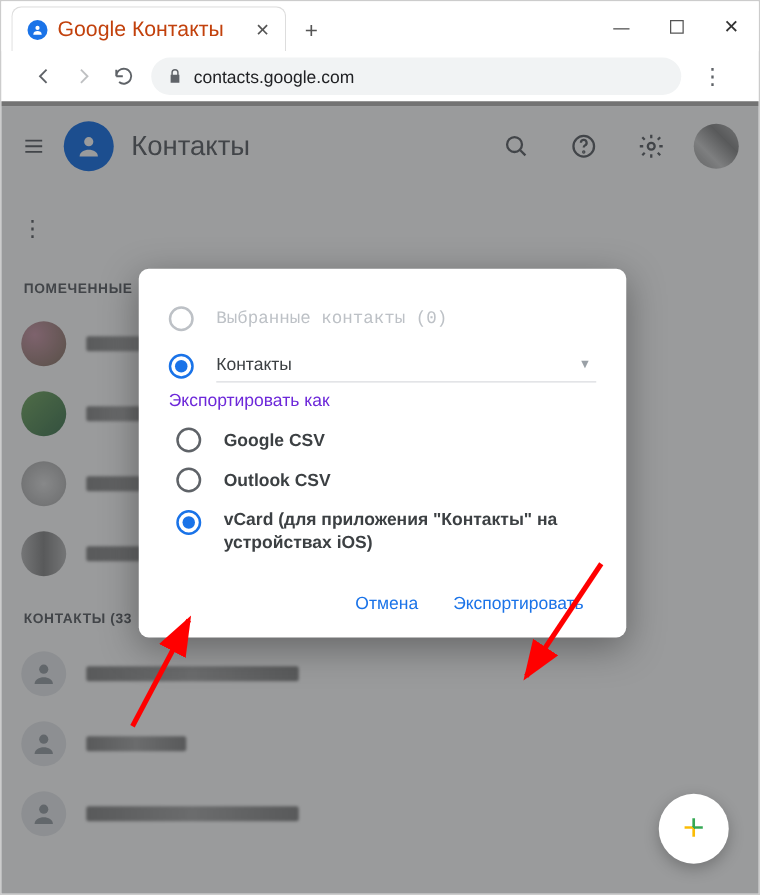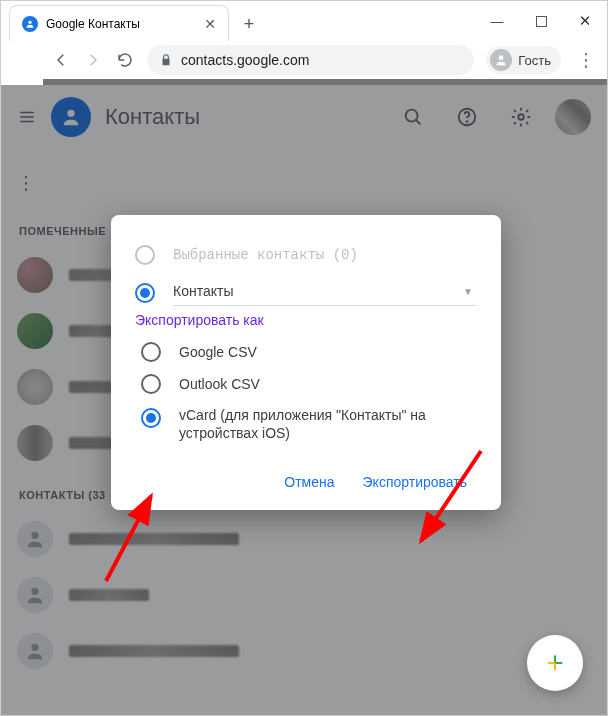--- a/index.html
+++ b/index.html
@@ -3,31 +3,31 @@
 <meta charset="utf-8">
 <style>
   * { box-sizing: border-box; margin: 0; padding: 0; font-family: Arial, Roboto, sans-serif; }
   body { width: 608px; height: 716px; background: #fff; overflow: hidden; position: relative; border: 1px solid #ccc; }
 
   
   .titlebar { height: 40px; background: #fff; display: flex; align-items: stretch; border-bottom: 0; }
   .tab { display:flex; align-items:center; gap:8px; padding: 0 12px; background:#fff; border-radius: 8px 8px 0 0; height:36px; margin-top:4px; margin-left:8px; width: 220px; position:relative; border:1px solid #ddd; border-bottom:none;}
   .tab .favicon { width:16px; height:16px; border-radius:50%; background:#1a73e8; display:flex; align-items:center; justify-content:center;}
   .tab .favicon svg { width:10px; height:10px; fill:#fff;}
-  .tab .tab-title { font-size:12px; color:#000000; flex:1; white-space:nowrap; overflow:hidden; text-overflow:ellipsis;}
+  .tab .tab-title { font-size:17px; color:#c2410c; flex:1; white-space:nowrap; overflow:hidden; text-overflow:ellipsis;}
   .tab .tab-close { font-size:14px; color:#555; cursor:pointer;}
   .newtab { width:28px; display:flex; align-items:center; justify-content:center; font-size:18px; color:#555; margin-top:6px; margin-left:6px;}
   .win-controls { margin-left:auto; display:flex; align-items:center; }
   .win-controls div { width:44px; height:30px; display:flex; align-items:center; justify-content:center; font-size:13px; color:#333;}
   .win-min::before{content:"—";}
   .win-max{border:1px solid #555; width:11px!important; height:11px!important; margin:0 16px;}
   .win-close::before{content:"✕"; font-size:15px;}
 
   
-  .addrbar { height:44px; display:flex; align-items:center; padding:0 8px; gap:12px; border-bottom:6px solid #737373;margin-left:42px;}
+  .addrbar { height:44px; display:flex; align-items:center; padding:0 24px; gap:12px; border-bottom:4px solid #737373;}
   .nav-icn { width:20px; height:20px; color:#5f6368; display:flex; align-items:center; justify-content:center;}
   .nav-icn svg { width:18px; height:18px; stroke:#5f6368; fill:none; stroke-width:2;}
   .url-box { flex:1; height:30px; background:#f1f3f4; border-radius:15px; display:flex; align-items:center; padding:0 12px; gap:8px;}
   .url-box .lock { width:14px; height:14px;}
   .url-box .url-text { font-size:14px; color:#202124;}
   .guest-chip { height:28px; border-radius:14px; background:#f1f3f4; display:flex; align-items:center; gap:6px; padding:0 10px 0 4px;}
   .guest-chip .avatar { width:22px; height:22px; border-radius:50%; background:#bdc1c6; display:flex; align-items:center; justify-content:center;}
   .guest-chip .avatar svg{width:14px;height:14px;fill:#fff;}
   .guest-chip span{font-size:13px;color:#3c4043;}
   .menu-dots { font-size:18px; color:#5f6368; padding:0 4px;}
@@ -73,21 +73,21 @@
   .radio.selected{border-color:#1a73e8;}
   .radio.selected::after{content:"";position:absolute;left:3px;top:3px;width:10px;height:10px;border-radius:50%;background:#1a73e8;}
   .radio-label{font-size:14px;color:#3c4043;}
   .radio-label.disabled{color:#bdc1c6;font-family:Liberation Mono, monospace;}
   .dropdown-row{display:flex;align-items:center;gap:18px;padding:6px 0;}
   .dropdown{flex:1;display:flex;align-items:center;justify-content:space-between;border-bottom:1px solid #dadce0;padding:4px 4px 6px 0;}
   .dropdown span{font-size:14px;color:#3c4043;}
   .dropdown .arrow{color:#9aa0a6;font-size:10px;}
   .dlg-section{font-size:14px;color:#6d28d9;font-weight:500;margin:0 0 8px;}
   .export-opts{margin-left:6px;}
-  .export-opts .radio-row{padding:6px 0;}
+  .export-opts .radio-row{padding:6px 0;font-weight:bold;}
   .export-opts .radio-label{font-size:14px;}
   .vcard-label{line-height:1.3;}
   .dlg-actions{display:flex;justify-content:flex-end;gap:8px;margin-top:18px;}
   .dlg-btn{padding:8px 10px;font-size:14px;font-weight:500;color:#1a73e8;background:none;border:none;cursor:pointer;border-radius:4px;}
 
   
   .fab{position:absolute;right:24px;bottom:24px;width:56px;height:56px;border-radius:50%;background:#fff;box-shadow:0 4px 12px rgba(0,0,0,0.25);display:flex;align-items:center;justify-content:center;}
   .fab-plus{font-size:30px;font-weight:300;background:linear-gradient(45deg,#ea4335 0 25%,#fbbc04 25% 50%,#34a853 50% 75%,#4285f4 75% 100%);-webkit-background-clip:text;background-clip:text;color:transparent;}
 
   
@@ -131,29 +131,20 @@
   <div class="nav-icn">
     <svg viewBox="0 0 24 24">
         <path d="M4 12a8 8 0 1 1 3 6.2M4 12V5m0 7h7"></path>
       </svg>
   </div>
   <div class="url-box">
     <svg class="lock" viewBox="0 0 24 24" fill="#5f6368">
         <path d="M7 10V7a5 5 0 0 1 10 0v3h1v11H6V10zm2 0h6V7a3 3 0 0 0-6 0z"></path>
       </svg>
     <span class="url-text">contacts.google.com</span>
-  </div>
-  <div class="guest-chip">
-    <div class="avatar">
-      <svg viewBox="0 0 24 24">
-          <circle cx="12" cy="8" r="4"></circle>
-          <path d="M4 21c0-4 4-6 8-6s8 2 8 6z"></path>
-        </svg>
-    </div>
-    <span>Гость</span>
   </div>
   <div class="menu-dots">⋮</div>
 </div>
 
 <div class="appbar">
   <div class="nav-icn hamburger">
     <svg viewBox="0 0 24 24">
         <path d="M3 6h18M3 12h18M3 18h18"></path>
       </svg>
   </div>

